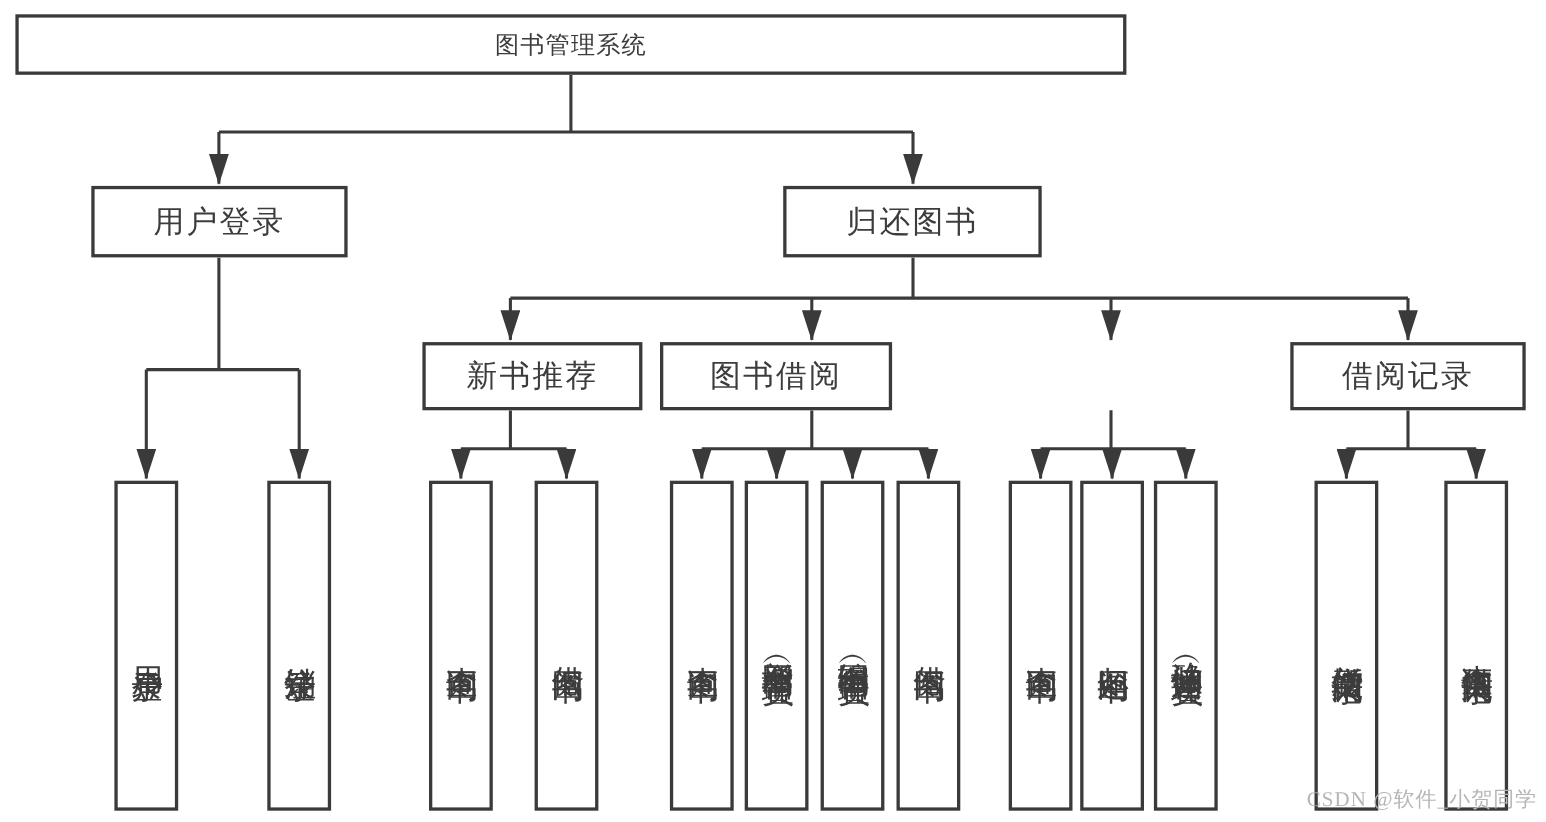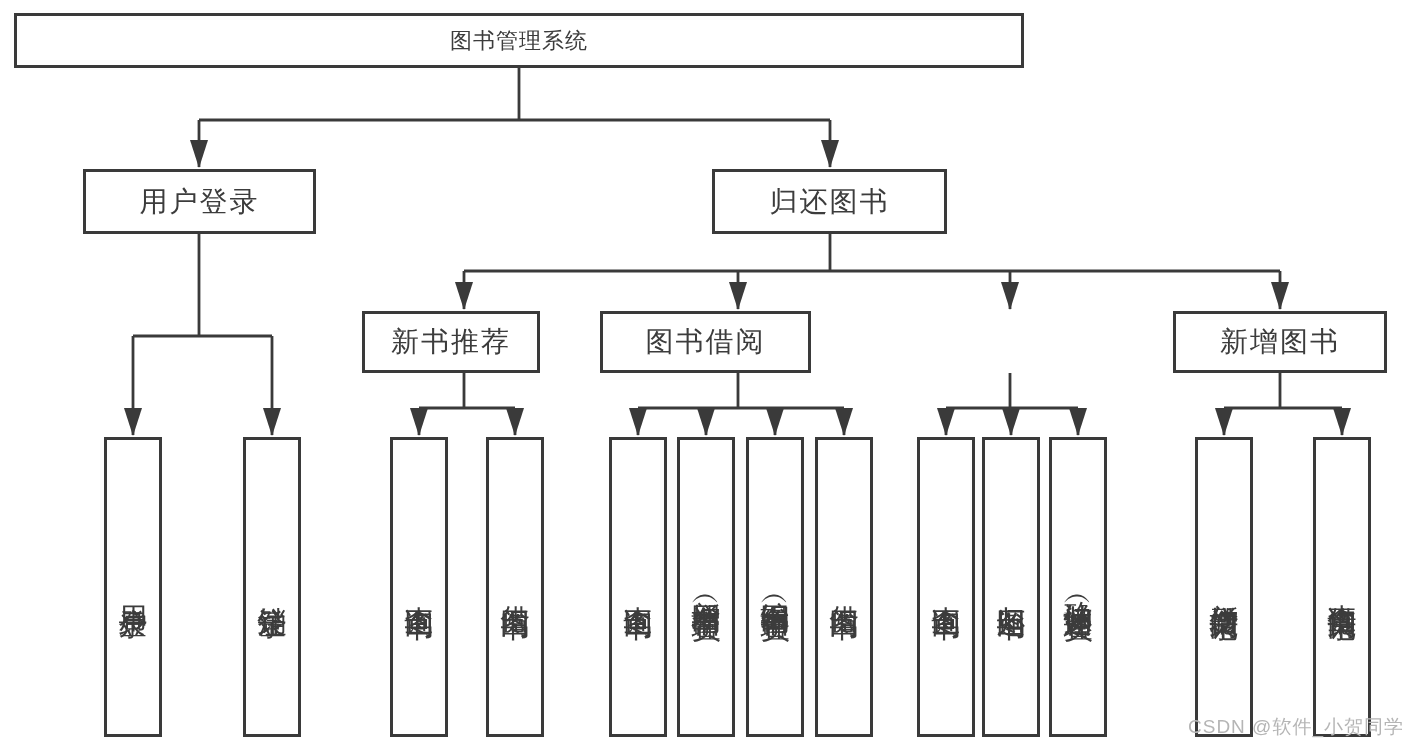--- a/index.html
+++ b/index.html
@@ -33,20 +33,21 @@
     line-height:1;
   }
   .watermark{
     position:absolute;
     left:1188px;top:714px;
     font-size:19px;
     color:#b5b5b5;
     letter-spacing:1px;
     white-space:nowrap;
     z-index:5;
+    font-family:Liberation Serif, serif;
   }
 </style>
 </head>
 <body>
 
 <div id="stage">
 
   <svg id="wires" width="1405" height="747" viewBox="0 0 1405 747">
     <defs>
       <marker id="arw" viewBox="0 0 28 18" refX="27" refY="9" markerWidth="28" markerHeight="18" markerUnits="userSpaceOnUse" orient="auto">
@@ -97,28 +98,28 @@
     <span class="lbl">图书管理系统</span>
   </div>
 
   <div class="box lvl2" style="left:83px;top:169px;width:233px;height:65px">
     <span class="lbl">用户登录</span>
   </div>
   <div class="box lvl2" style="left:712px;top:169px;width:235px;height:65px">
     <span class="lbl">归还图书</span>
   </div>
 
-  <div class="box lvl3" style="left:362px;top:311px;width:178px;height:62px">
+  <div class="box lvl3" style="left:384px;top:311px;width:200px;height:62px">
     <span class="lbl">新书推荐</span>
   </div>
   <div class="box lvl3" style="left:600px;top:311px;width:211px;height:62px">
     <span class="lbl">图书借阅</span>
   </div>
   <div class="box lvl3" style="left:1173px;top:311px;width:214px;height:62px">
-    <span class="lbl">新增图书</span>
+    <span class="lbl">借阅记录</span>
   </div>
 
   <div class="box leaf" style="left:104px;top:437px">
     <span class="vlbl">用户登录</span>
   </div>
   <div class="box leaf" style="left:243px;top:437px">
     <span class="vlbl">注销登录</span>
   </div>
 
   <div class="box leaf" style="left:390px;top:437px">

